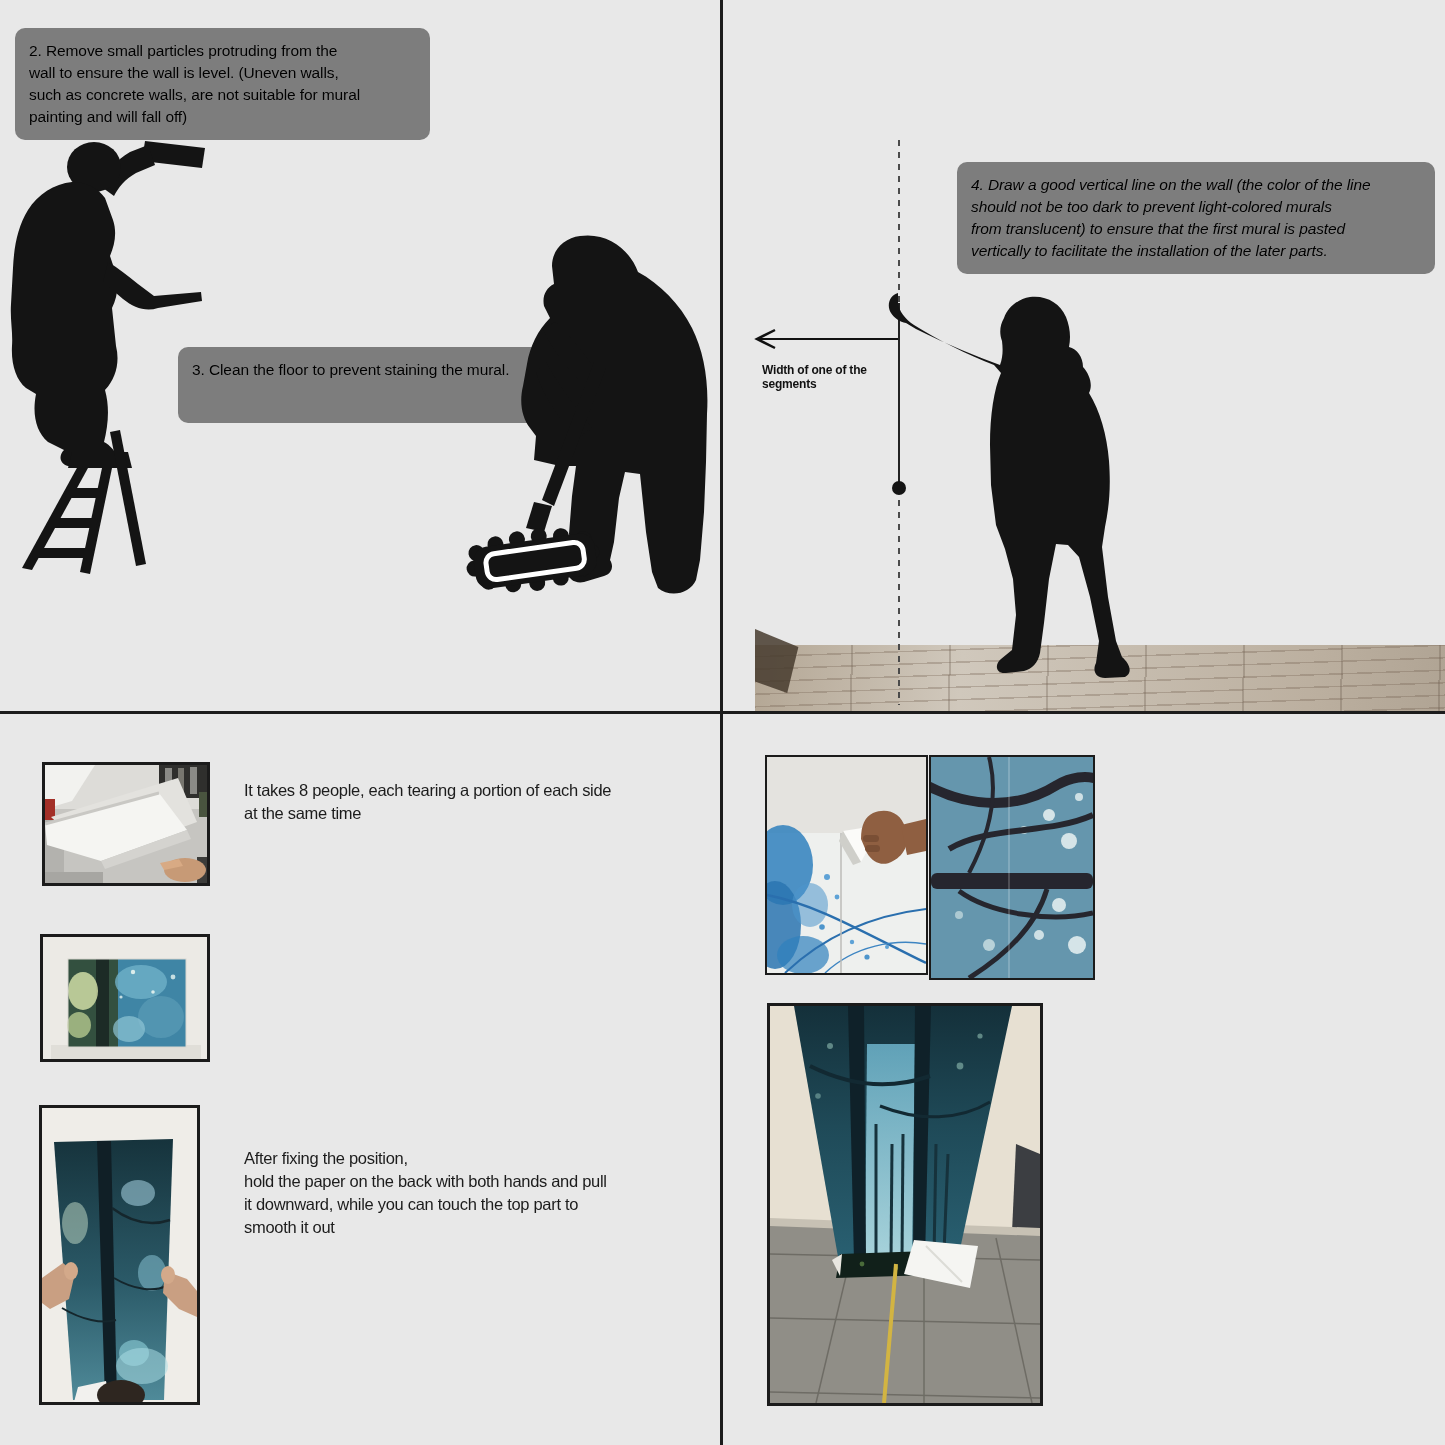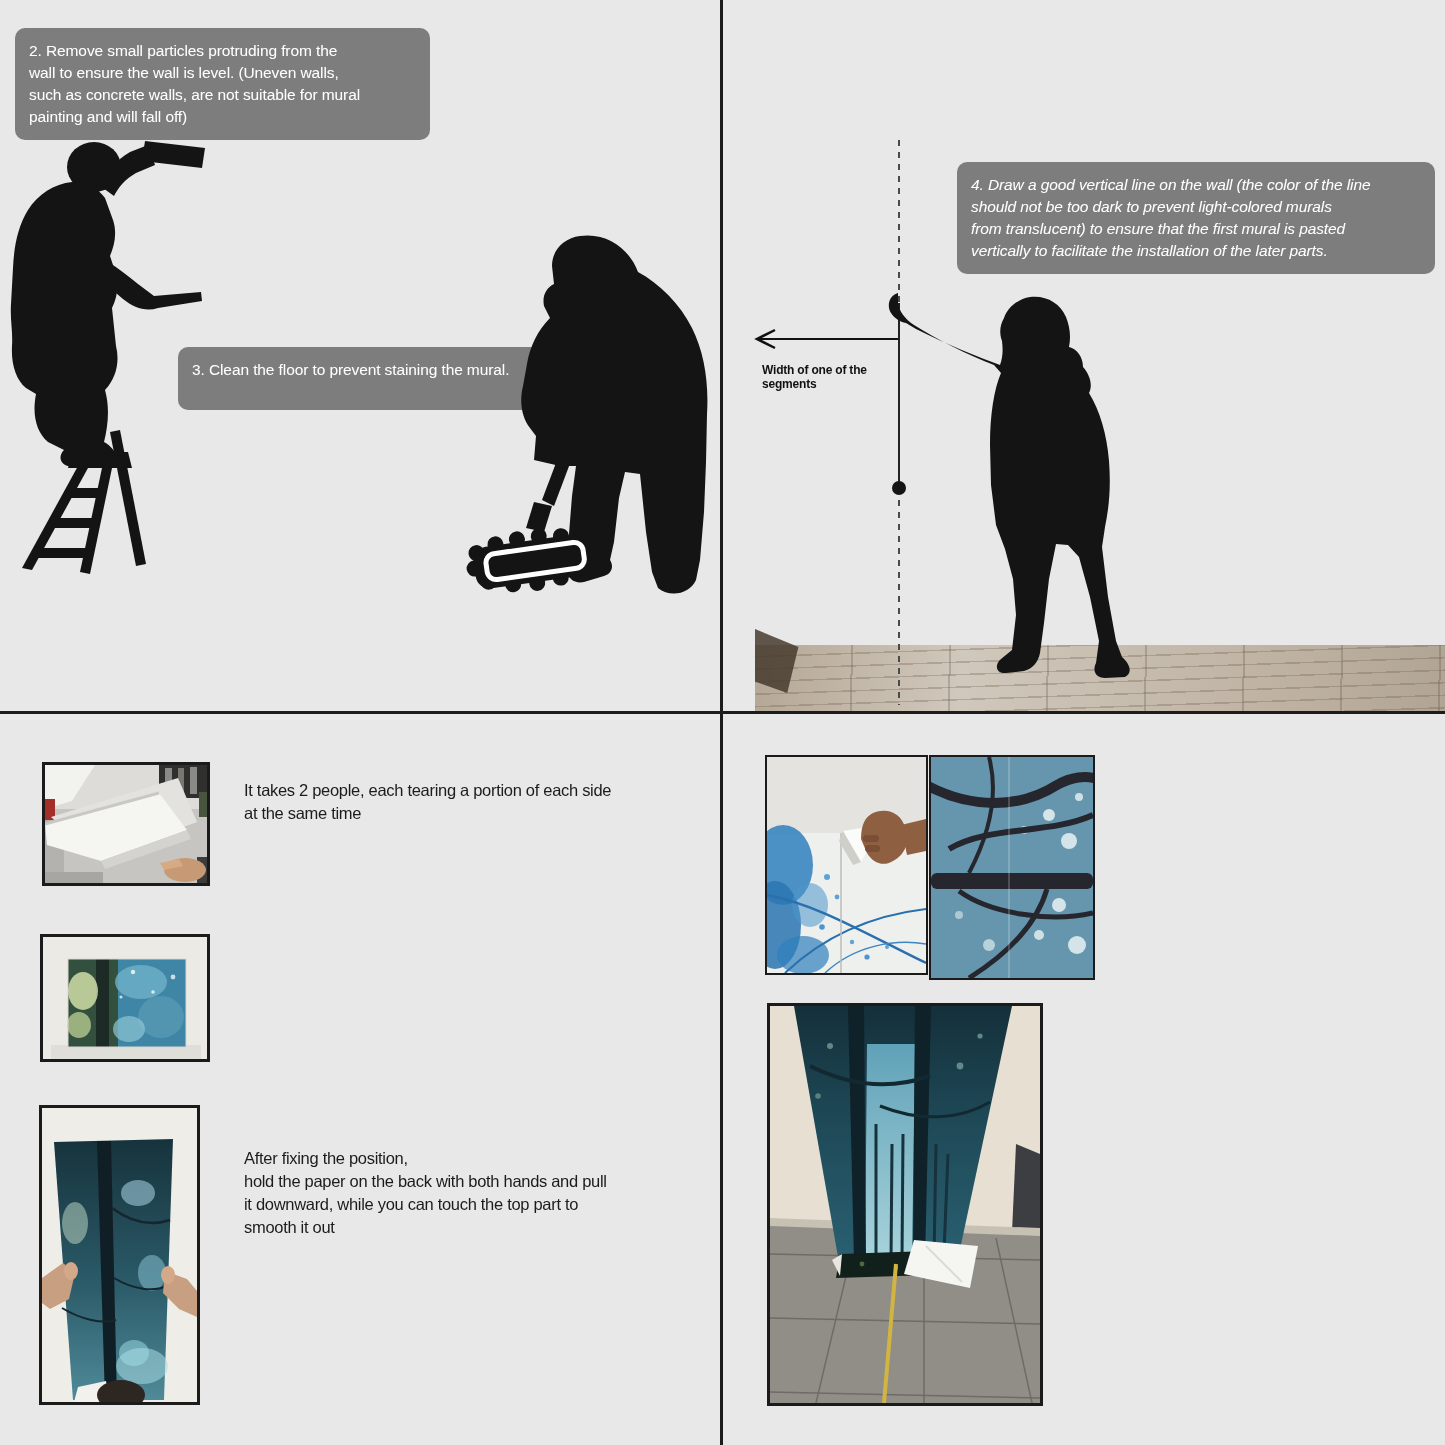--- a/index.html
+++ b/index.html
@@ -5,21 +5,21 @@
   html,body{margin:0;padding:0;background:#d5d5d5;}
   #stage{
     position:relative;width:1445px;height:1445px;overflow:hidden;
     background:var(--background,#e8e8e8);
     font-family:"Liberation Sans","DejaVu Sans",sans-serif;
   }
   .abs{position:absolute;}
   .divider{background:var(--divider,#1c1c1c);z-index:20;}
   .gray-box{
     background:var(--panel-gray,#7d7d7d);
-    color:#ffffff;border-radius:10px;
+    color:#000000;border-radius:10px;
     font-size:15.5px;line-height:1.42;letter-spacing:-0.1px;
     padding:12px 14px;white-space:pre-line;
     box-sizing:border-box;z-index:6;
     text-shadow:0 0 1px rgba(255,255,255,.15);
   }
   .caption{
     color:#1c1c1c;font-size:16.5px;line-height:23px;letter-spacing:-0.3px;
     white-space:pre-line;z-index:5;
   }
   .photo{
@@ -80,21 +80,21 @@
       <polygon points="64,316 120,316 124,332 60,332"></polygon>
       <polygon points="102,296 112,294 138,428 128,430"></polygon>
       <polygon points="70,330 80,332 24,434 14,432"></polygon>
       <polygon points="94,332 104,332 82,438 72,436"></polygon>
       <polygon points="59,352 96,352 94,362 57,362"></polygon>
       <polygon points="42,382 90,382 88,392 40,392"></polygon>
       <polygon points="26,412 84,412 82,422 24,422"></polygon>
     </g>
   </svg>
 
-  <div class="abs gray-box" style="left:178px;top:347px;width:390px;height:63px;">3. Clean the floor to prevent staining the mural.</div>
+  <div class="abs gray-box" style="left:178px;top:347px;width:390px;height:76px;">3. Clean the floor to prevent staining the mural.</div>
 
   <svg class="abs sil" style="left:430px;top:230px;" width="295" height="375" viewBox="0 0 295 375">
     <g style="fill:var(--silhouette,#141414)">
       <path d="M150,6 C134,8 122,20 122,36 L124,54 C116,58 112,66 114,76 L120,88
                C108,100 100,116 97,134 L93,156 C89,172 92,188 100,198 L106,206
                L104,230 L130,236 L146,236 L142,266 L139,304 L143,326 L138,338
                C136,348 144,354 154,352 L174,346 C182,344 184,336 180,330
                L184,312 L189,268 L195,242 L210,244 L216,302 L222,342 L228,358
                C240,368 260,364 266,350 L270,330 L274,282 L276,232 L277,184
                C279,152 274,122 262,98 C250,74 230,54 208,42 C200,20 178,2 150,6 Z"></path>
@@ -172,21 +172,21 @@
       <polygon points="6,52 133,13 152,57 50,94" fill="#e3e2de"></polygon>
       <polygon points="0,59 114,28 142,65 56,96 2,80" fill="#f5f5f2"></polygon>
       <path d="M0,59 L114,28" stroke="#c9c8c4" stroke-width="3" fill="none"></path>
       <polygon points="56,96 142,65 146,74 60,104" fill="#d4d3cf"></polygon>
       <rect x="0" y="107" width="58" height="11" fill="#a7a6a2"></rect>
       <rect x="152" y="92" width="10" height="26" fill="#3c3c3a"></rect>
       <ellipse cx="140" cy="105" rx="21" ry="12" fill="#c79a76"></ellipse>
       <polygon points="115,98 134,94 138,101 119,105" fill="#d8aa84"></polygon>
     </svg>
   </div>
-  <div class="abs caption" style="left:244px;top:779px;width:440px;">It takes 2 people, each tearing a portion of each side
+  <div class="abs caption" style="left:244px;top:779px;width:440px;">It takes 8 people, each tearing a portion of each side
 at the same time</div>
 
   <div class="abs photo" style="left:40px;top:934px;width:170px;height:128px;">
     <svg width="164" height="122" viewBox="0 0 164 122">
       <rect width="164" height="122" fill="#eceae5"></rect>
       <rect x="8" y="108" width="150" height="14" fill="#e0ded8"></rect>
       <rect x="25" y="22" width="118" height="88" fill="#3f85a5"></rect>
       <rect x="25" y="22" width="50" height="88" fill="#33503f"></rect>
       <rect x="53" y="22" width="13" height="88" fill="#1c2b26"></rect>
       <ellipse cx="40" cy="54" rx="15" ry="19" fill="#d9e6ad" opacity="0.8"></ellipse>

